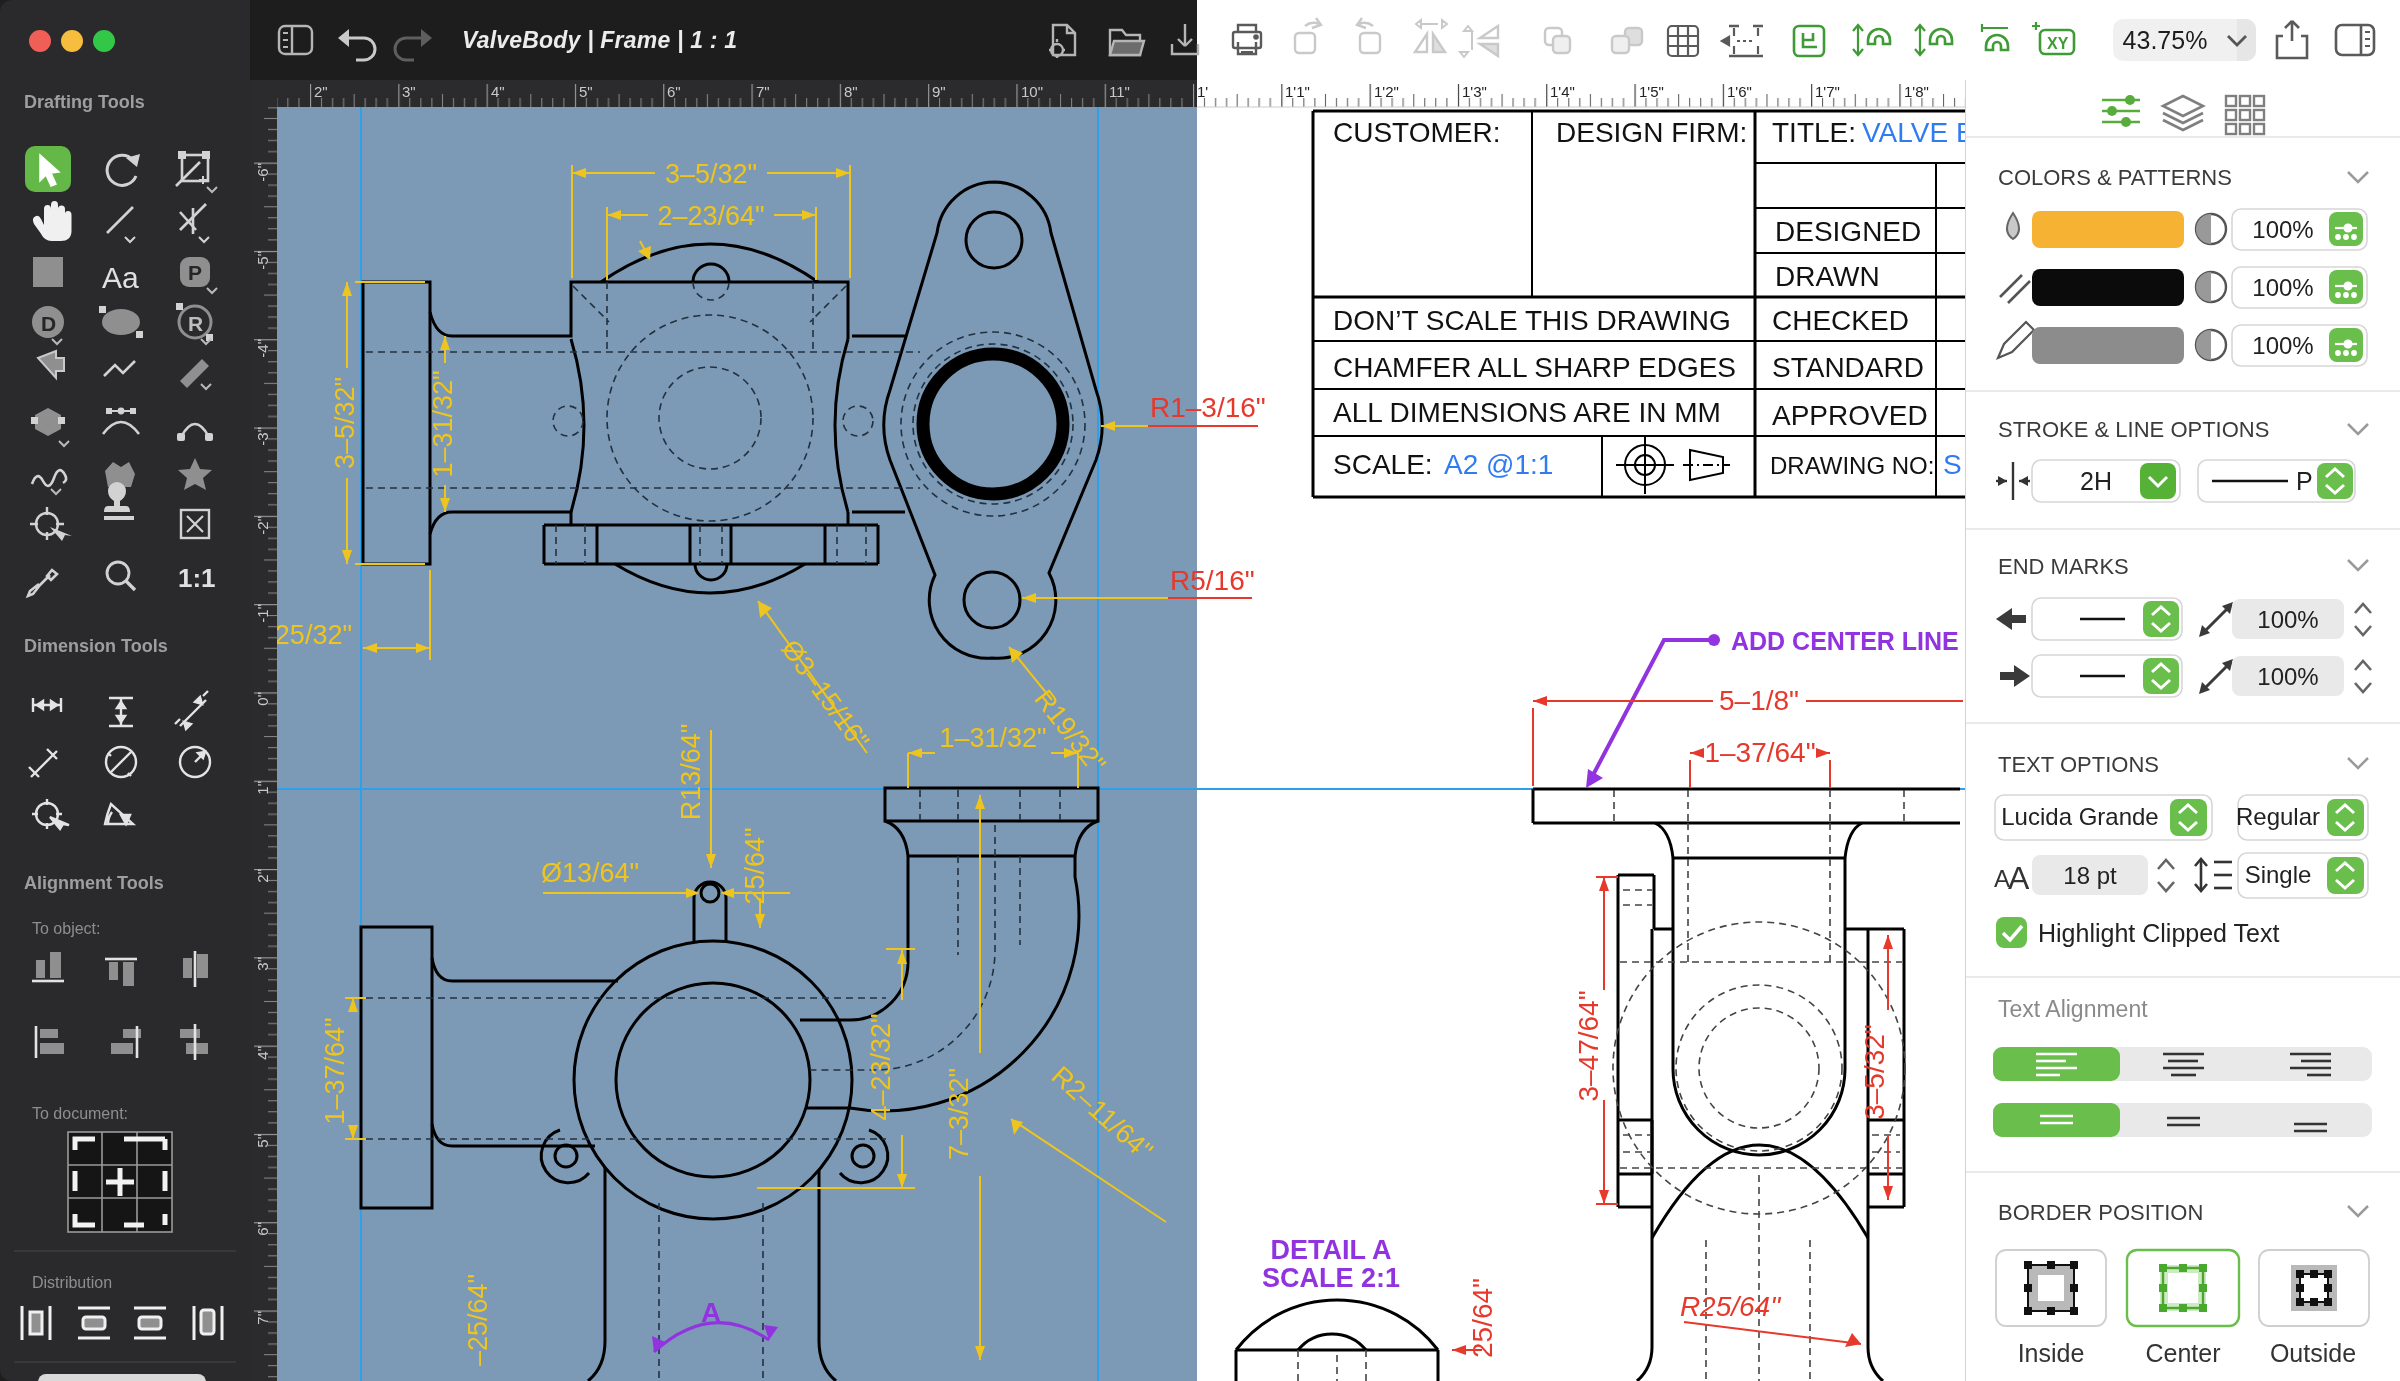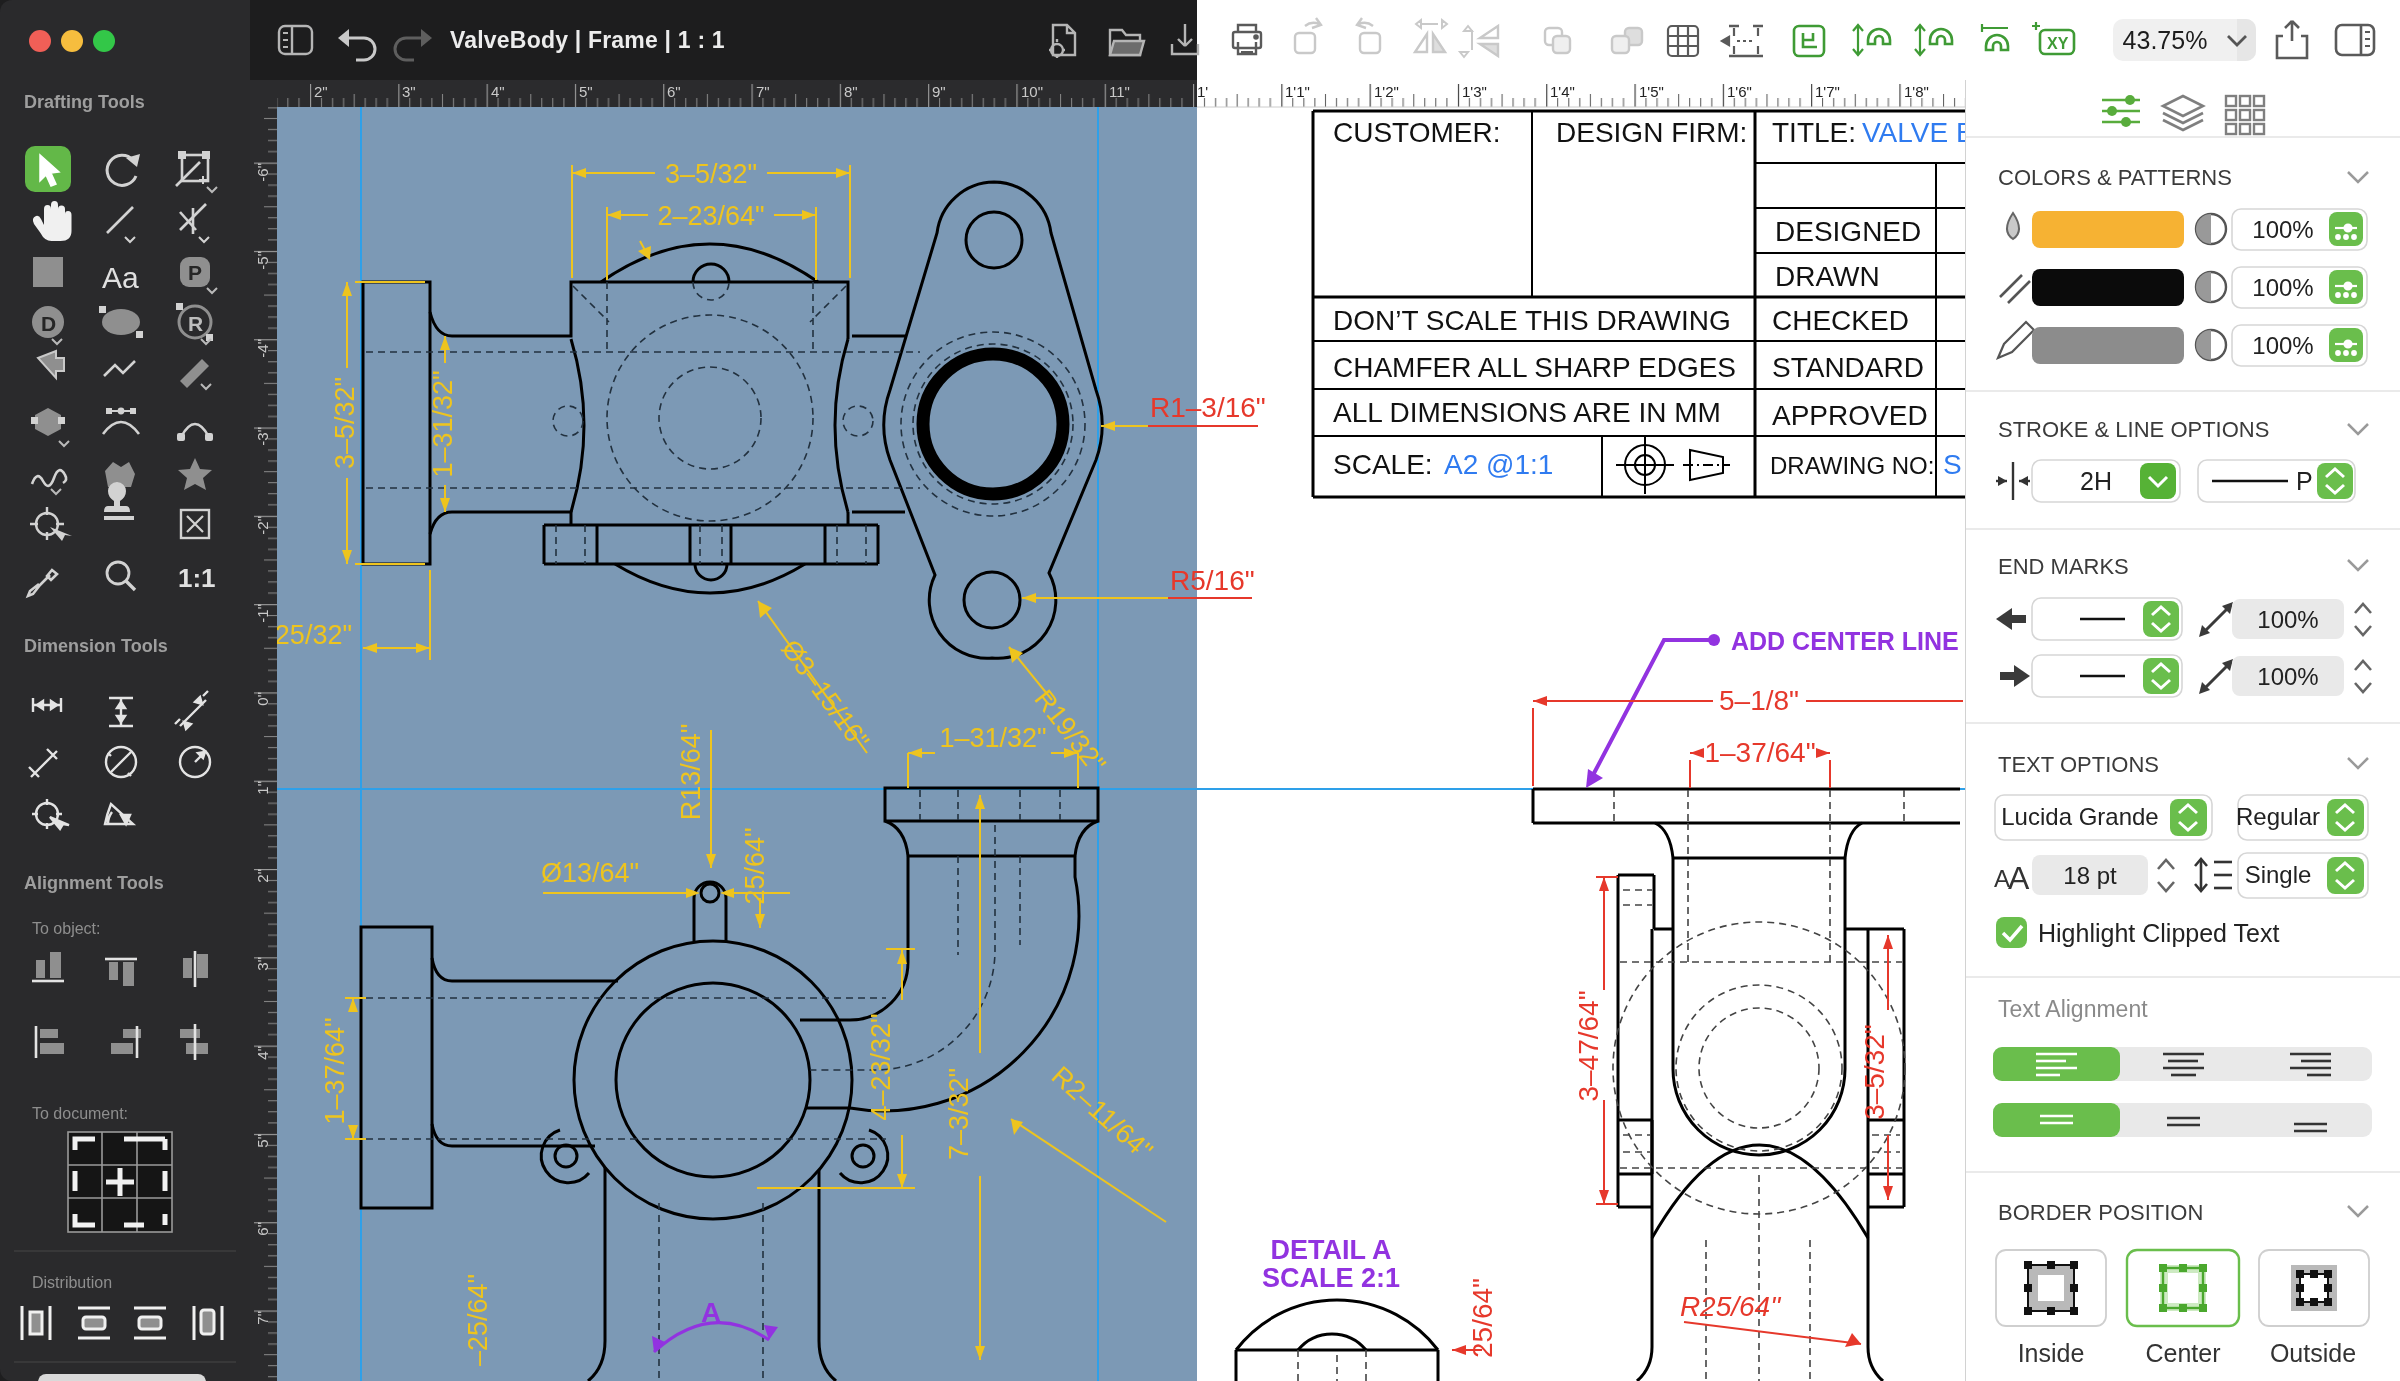--- a/index.html
+++ b/index.html
@@ -33,21 +33,21 @@
 <div class="abs" id="vruler"></div>
 <div class="abs" id="hrulerd"></div>
 <div class="abs" id="hrulerl"></div>
 <div class="abs" id="cblue"></div>
 <div class="abs" id="cwhite"></div>
 
 <div class="tl" style="left:29px;top:30px;background:#f05f57;"></div>
 <div class="tl" style="left:61px;top:30px;background:#f6bd3e;"></div>
 <div class="tl" style="left:93px;top:30px;background:#33c748;"></div>
 
-<div class="abs" style="left:450px;top:27px;color:#ececec;font-size:23px;font-weight:600;letter-spacing:.2px;">ValveBody | Frame | 1 : 1</div>
+<div class="abs" style="left:462px;top:27px;color:#ececec;font-size:23px;font-weight:600;letter-spacing:.2px;font-style:italic;">ValveBody | Frame | 1 : 1</div>
 
 <svg class="abs" style="left:0;top:0;" width="250" height="1381" viewBox="0 0 250 1381">
 <text x="24" y="108" font-size="18" font-weight="600" fill="#9e9e9e">Drafting Tools</text>
 
 <rect x="25" y="146" width="46" height="46" rx="10" fill="#63b848"></rect>
 <path d="M40,155 l0,26 6,-6 5,11 5,-2 -5,-11 8,-1 z" fill="#fff" stroke="#fff" stroke-width="1.5"></path>
 <g stroke="#d2d2d2" stroke-width="3" fill="none">
   <path d="M133,160 a15,15 0 1 0 3,16"></path>
 </g>
 <path d="M126,158 l14,-4 -3,13 z" fill="#d2d2d2"></path>

